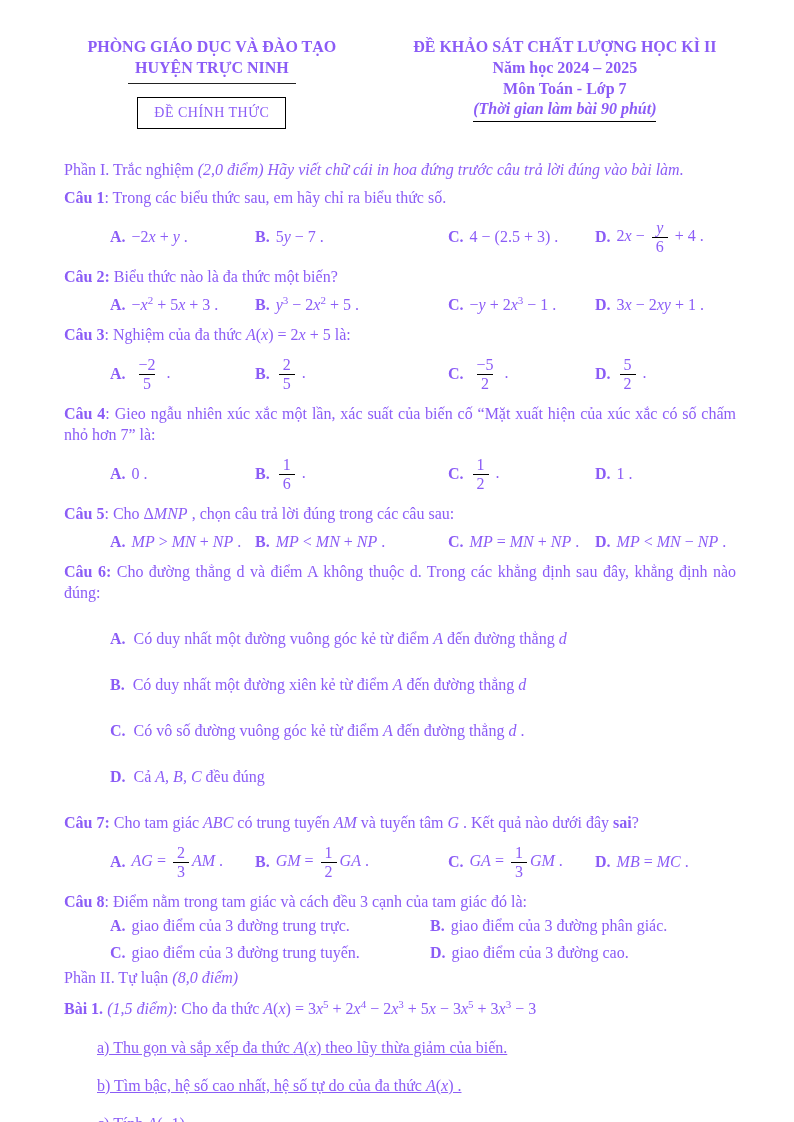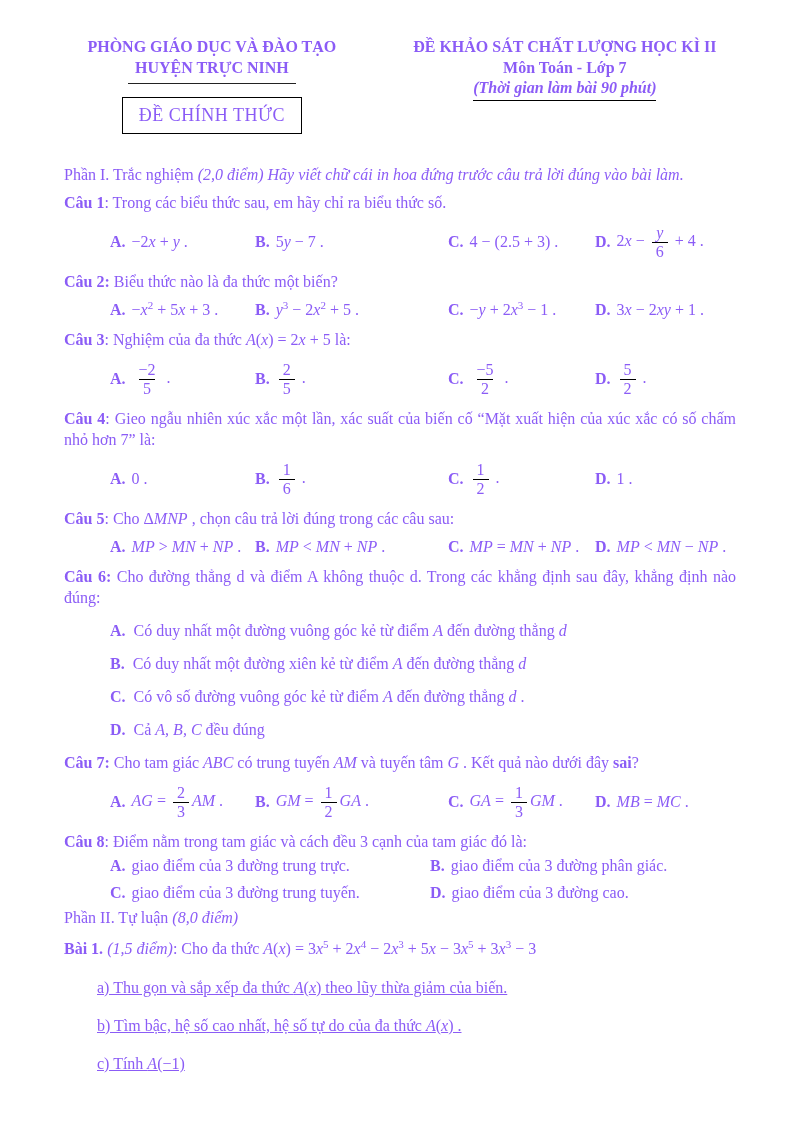--- a/index.html
+++ b/index.html
@@ -5,37 +5,37 @@
   html,body{margin:0;padding:0;background:#fff;}
   .page{width:794px;height:1122px;margin:0 auto;box-sizing:border-box;
         padding:36px 58px 0 64px;font-family:"Liberation Serif",serif;
         font-size:16px;color:#8b5cf6;overflow:hidden;background:#fff;}
   
   .header{display:flex;}
   .h-left{width:44%;text-align:center;}
   .h-right{width:56%;text-align:center;padding-left:34px;box-sizing:border-box;}
   .h-b{font-weight:bold;line-height:21px;}
   .rule{width:168px;border-top:1.6px solid #222;margin:5px auto 13px;}
-  .box{display:inline-block;border:1.6px solid #000;padding:7px 16px;font-size:18px;letter-spacing:.5px;}
+  .box{display:inline-block;border:1.6px solid #000;padding:7px 16px;font-size:14px;letter-spacing:.5px;}
   .dur{font-weight:bold;font-style:italic;display:inline-block;border-bottom:1.6px solid #000;padding-bottom:2px;line-height:20px;}
   
   .phead{margin:30px 0 4px;line-height:21px;}
   .phead .t{font-weight:normal;}
   .phead .s{font-style:italic;}
   
   .stem{margin:7px 0 2px;text-align:justify;line-height:21px;}
   .ql{font-weight:bold;}
   .opts{display:grid;grid-template-columns:145px 193px 147px 1fr;align-items:center;
         margin:5px 0 5px 46px;min-height:25px;}
   .opts.fr{margin:7px 0 7px 46px;min-height:44px;}
   .g2{grid-template-columns:320px 1fr;row-gap:9px;}
   .opt{display:flex;align-items:center;white-space:nowrap;}
   .ok{font-weight:bold;margin-right:6px;}
   .optlist{margin-left:46px;}
-  .optline{margin:12px 0;line-height:21px;}
+  .optline{margin:25px 0;line-height:21px;}
   .optline .ok{margin-right:8px;}
   
   .it{font-style:italic;}
   .bd{font-weight:bold;}
   sup{font-size:11px;line-height:0;}
   .frac{display:inline-flex;flex-direction:column;align-items:center;vertical-align:middle;
         margin:0 3px;line-height:1.12;}
   .fn,.fd{display:block;padding:0 4px;text-align:center;}
   .fd{border-top:1.2px solid #000;}
   
@@ -49,20 +49,21 @@
 
   <div class="header">
     <div class="h-left">
       <div class="h-b">PHÒNG GIÁO DỤC VÀ ĐÀO TẠO</div>
       <div class="h-b">HUYỆN TRỰC NINH</div>
       <div class="rule"></div>
       <div class="box">ĐỀ CHÍNH THỨC</div>
     </div>
     <div class="h-right">
       <div class="h-b">ĐỀ KHẢO SÁT CHẤT LƯỢNG HỌC KÌ II</div>
+      <div class="h-b">Năm học 2024 – 2025</div>
       <div class="h-b">Môn Toán - Lớp 7</div>
       <div><span class="dur">(Thời gian làm bài 90 phút)</span></div>
     </div>
   </div>
 
   <p class="phead">
     <span class="t">Phần I. Trắc nghiệm</span>
     <span class="s">(2,0 điểm) Hãy viết chữ cái in hoa đứng trước câu trả lời đúng vào bài làm.</span>
   </p>
 

